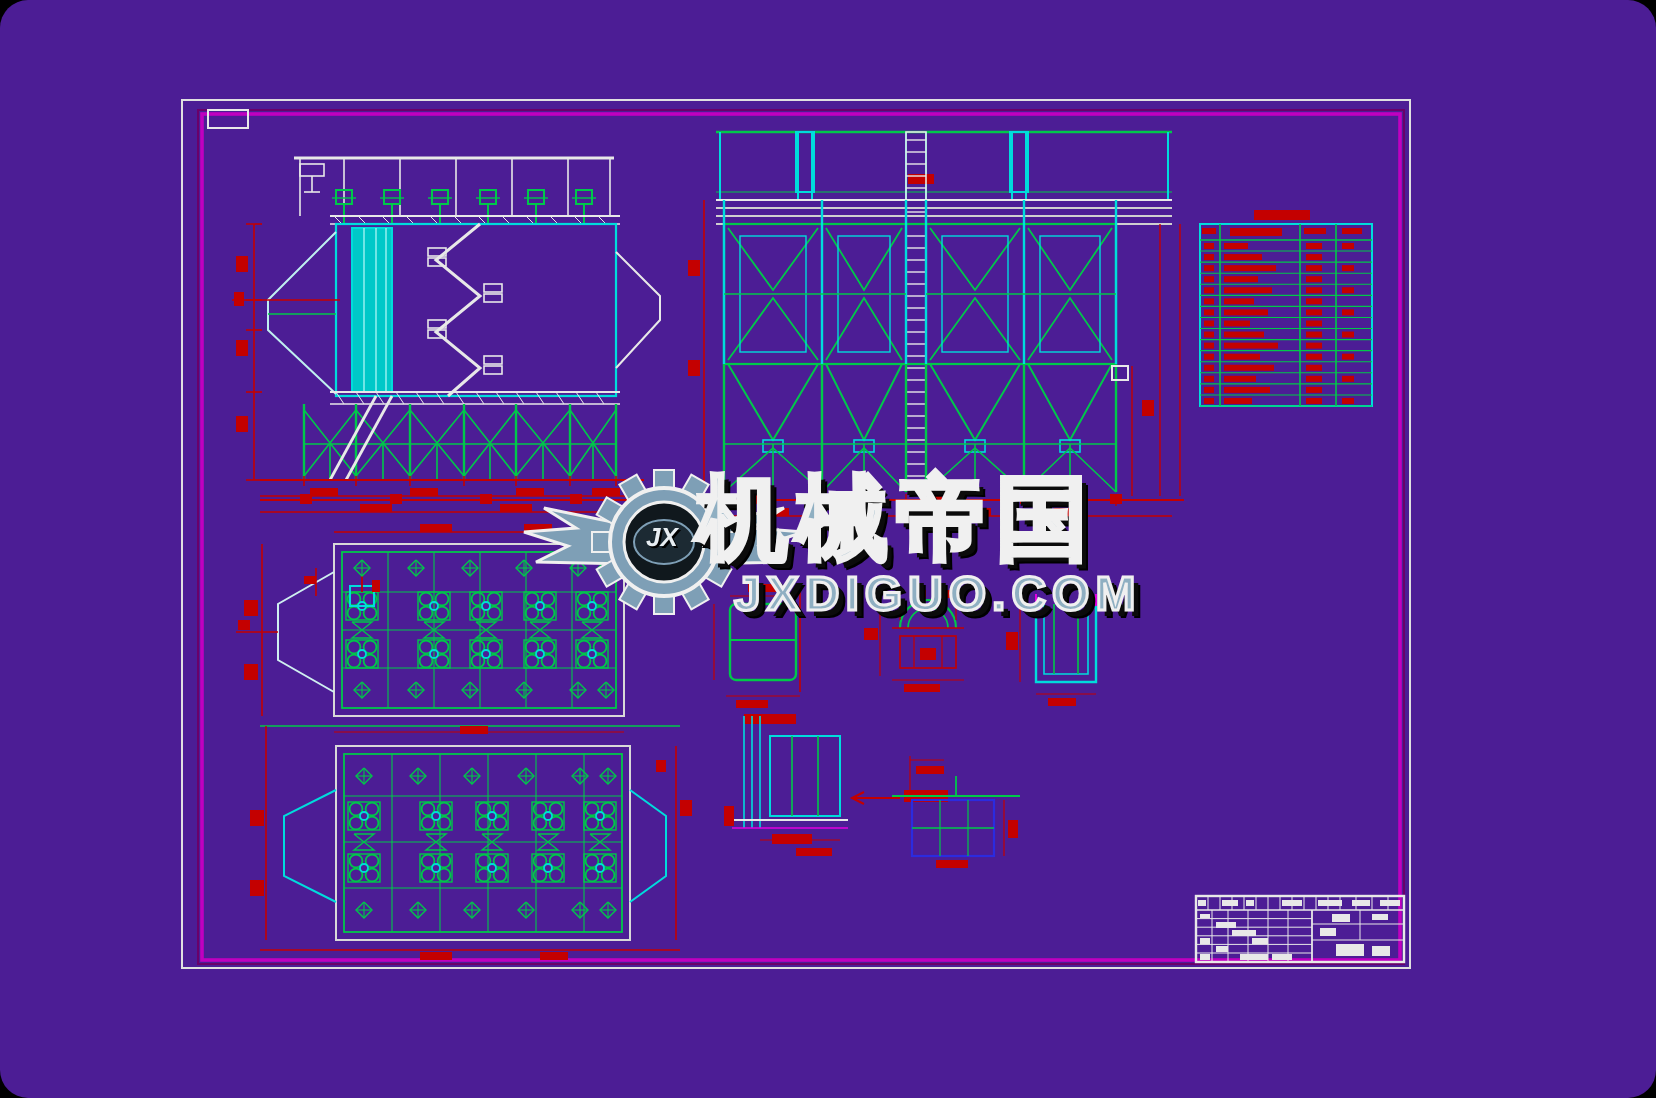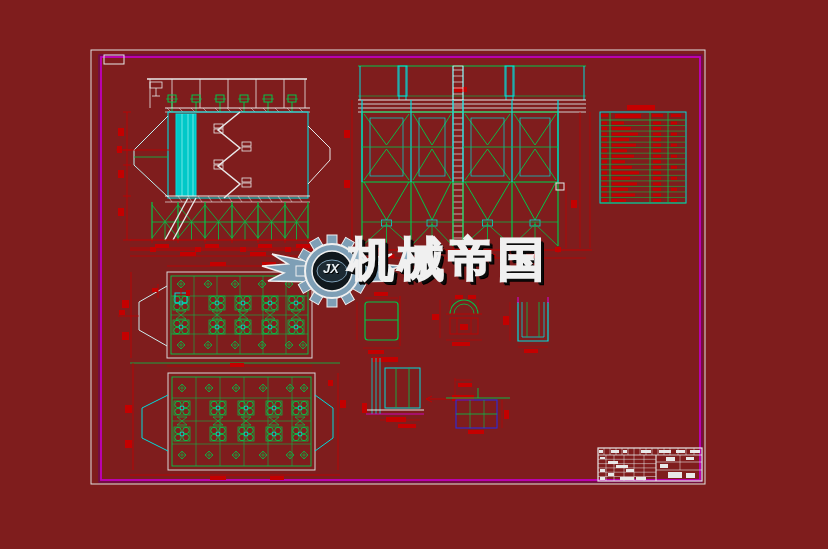--- a/index.html
+++ b/index.html
@@ -1,17 +1,17 @@
 <!DOCTYPE html>
 <html><head>
 <meta charset="utf-8">
 <style>
   html,body{margin:0;padding:0;background:#000;}
-  #viewport{position:relative;width:828px;height:549px;background:#7f1d1d;overflow:hidden;
-            font-family:"Liberation Sans",sans-serif;}
+  #viewport{position:relative;width:828px;height:549px;background:#4c1d95;overflow:hidden;
+            font-family:"Liberation Sans",sans-serif;border-radius:14px;}
   #cad{position:absolute;left:0;top:0;}
   
   #watermark{position:absolute;left:254px;top:233px;width:340px;height:88px;pointer-events:none;}
   #wm-logo{position:absolute;left:0;top:0;}
   .wm-text{position:absolute;font-weight:bold;color:#8fafc2;
            -webkit-text-stroke:2px #f0f0f0;
            text-shadow:3px 3px 0 #0b0b0b,4px 4px 0 #000;}
   #wm-brand{left:94px;top:2px;font-size:46px;line-height:48px;letter-spacing:4px;white-space:nowrap;}
   #wm-domain{left:113px;top:52px;font-size:24px;line-height:26px;letter-spacing:3px;
              -webkit-text-stroke:1.5px #f0f0f0;white-space:nowrap;}
@@ -760,14 +760,15 @@
         <rect x="-5" y="-36" width="10" height="12" fill="#7e9fb6" stroke="#f0f0f0" stroke-width="1" transform="translate(78,38) rotate(240)"></rect>
         <rect x="-5" y="-36" width="10" height="12" fill="#7e9fb6" stroke="#f0f0f0" stroke-width="1" transform="translate(78,38) rotate(270)"></rect>
         <rect x="-5" y="-36" width="10" height="12" fill="#7e9fb6" stroke="#f0f0f0" stroke-width="1" transform="translate(78,38) rotate(300)"></rect>
         <rect x="-5" y="-36" width="10" height="12" fill="#7e9fb6" stroke="#f0f0f0" stroke-width="1" transform="translate(78,38) rotate(330)"></rect>
         <circle cx="78" cy="38" r="27" fill="#7e9fb6" stroke="#f0f0f0" stroke-width="2"></circle>
         <circle cx="78" cy="38" r="20" fill="#10181d" stroke="#f0f0f0" stroke-width="1.5"></circle>
         <ellipse cx="78" cy="38" rx="15" ry="11" fill="#1c2a33" stroke="#7e9fb6" stroke-width="1"></ellipse>
       </svg>
     <span id="wm-monogram">JX</span>
     <div id="wm-brand" class="wm-text">机械帝国</div>
+    <div id="wm-domain" class="wm-text">JXDIGUO.COM</div>
   </div>
 </div>
 
 </body></html>

